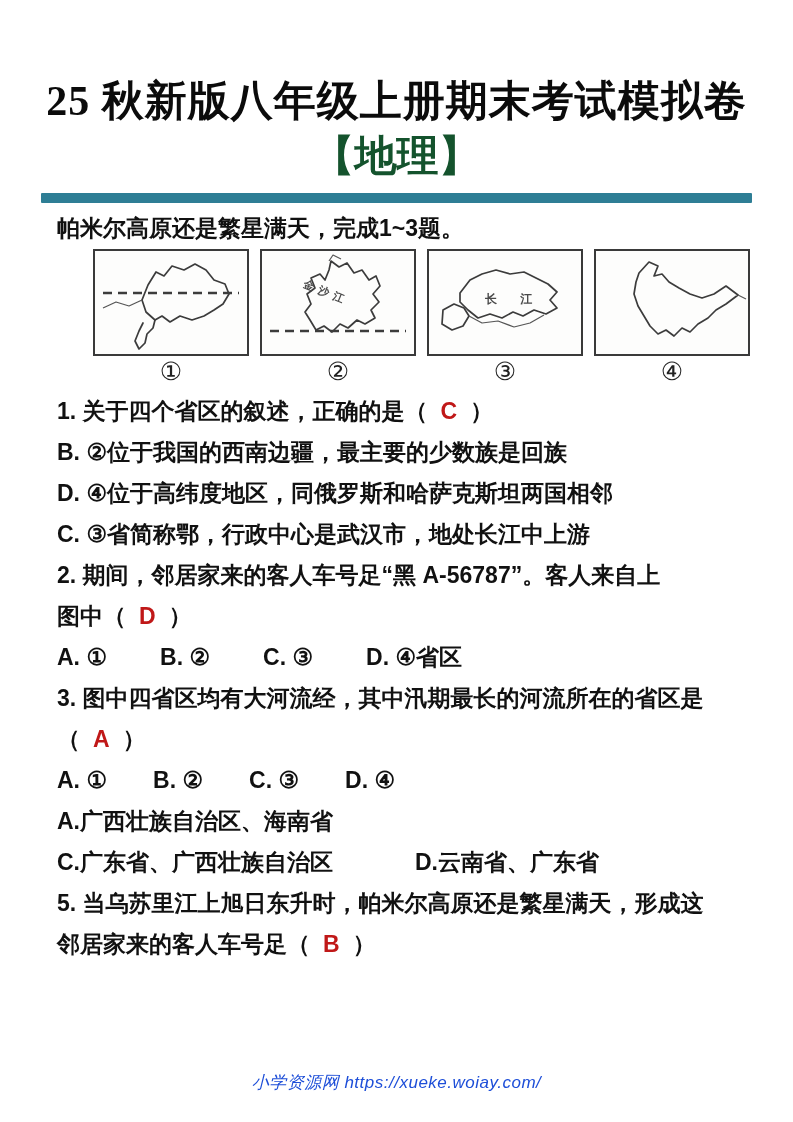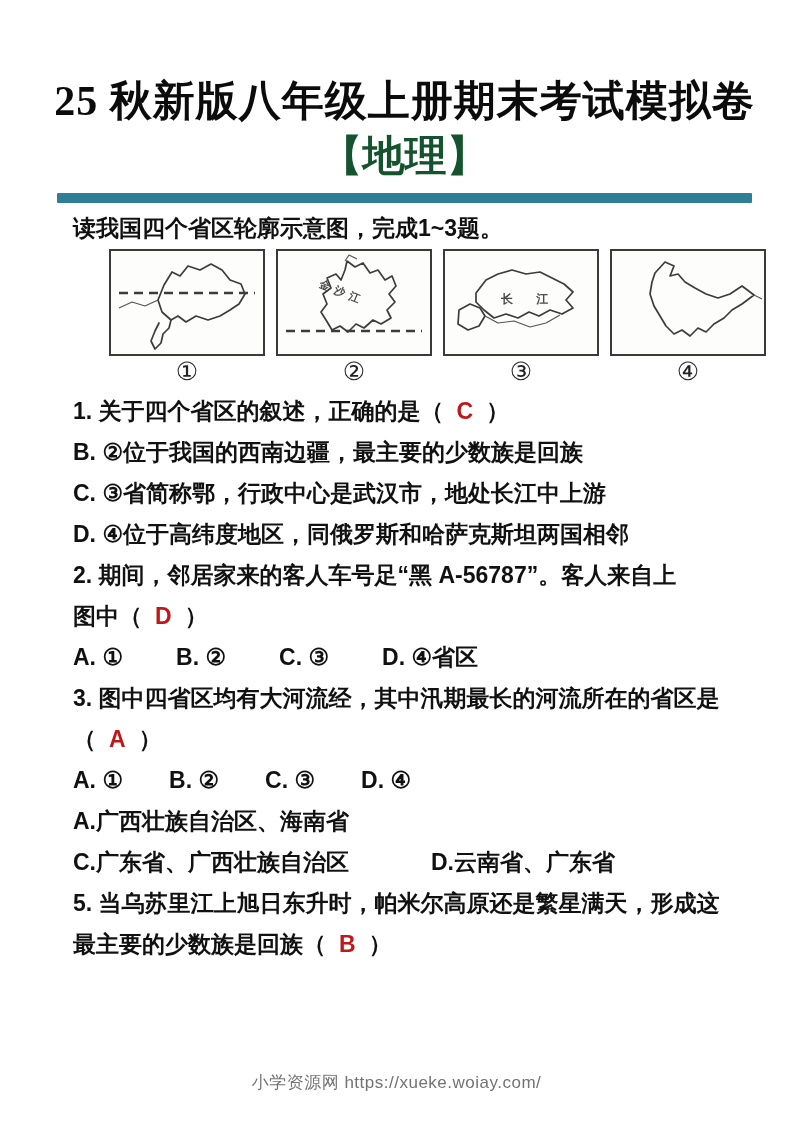--- a/index.html
+++ b/index.html
@@ -1,19 +1,19 @@
 <!DOCTYPE html>
 <html><head>
 <meta charset="utf-8">
 <style>
   html,body{margin:0;padding:0;background:#ffffff;}
   .page{
     width:793px;height:1122px;position:relative;margin:0 auto;
     background:#ffffff;box-sizing:border-box;
-    font-family:"Liberation Sans",sans-serif;color:#111;overflow:hidden;padding-left:16px;
+    font-family:"Liberation Sans",sans-serif;color:#111;overflow:hidden;
   }
   
   .header{text-align:center;padding-top:76px;}
   .title-line1{font-size:42px;line-height:50px;font-weight:900;letter-spacing:1px;color:#0b0b0b;margin:0;}
   .title-prefix{font-family:"Liberation Serif",serif;font-weight:700;}
   .title-main{font-family:"DejaVu Sans",sans-serif;font-weight:900;}
   .title-line2{font-size:42px;line-height:48px;font-weight:900;margin:6px 0 0 0;color:#14532d;
     font-family:"DejaVu Sans",sans-serif;}
   .accent-bar{height:10px;margin:13px 41px 0 41px;border-radius:1px;}
   
@@ -32,41 +32,41 @@
   .qa{margin-top:6px;}
   .line{font-size:23px;font-weight:700;height:41px;line-height:41px;margin:0;white-space:nowrap;}
   .ans{color:#c01818;margin:0 13px;font-weight:700;}
   .opt-row{display:flex;}
   .opt-row.g2>span{margin-right:53px;}
   .opt-row.g3>span{margin-right:46px;}
   .opt-row.cols>span:first-child{width:358px;display:inline-block;}
   
   .footer{
     position:absolute;left:0;right:0;bottom:28px;text-align:center;
-    font-size:17px;color:#737373;font-weight:400;letter-spacing:.5px;
+    font-size:17px;color:#1d4ed8;font-weight:400;letter-spacing:.5px;font-style:italic;
   }
   
   .outline{fill:none;stroke:#3c3c3c;stroke-width:1.7;stroke-linejoin:round;stroke-linecap:round;}
   .thin{fill:none;stroke:#555;stroke-width:1.2;stroke-linejoin:round;}
   .dashed{stroke:#3c3c3c;stroke-width:2.4;stroke-dasharray:9 6;}
 </style>
 </head>
 <body>
 
 <div class="page">
 
   <div class="header">
     <h1 class="title-line1"><span class="title-prefix">25 秋新版</span><span class="title-main">八年级上册期末考试模拟卷</span></h1>
     <h2 class="title-line2">【地理】</h2>
     <div class="accent-bar" id="accentBar" style="background: rgb(46, 126, 149);"></div>
   </div>
 
   <div class="content">
 
-    <p class="intro">读我国四个省区轮廓示意图，完成1~3题。</p>
+    <p class="intro">帕米尔高原还是繁星满天，完成1~3题。</p>
 
     <div class="figure-row">
 
       <figure class="map-fig">
         <div class="map-box">
           <svg viewBox="0 0 150 103">
             <line class="dashed" x1="7" y1="42" x2="143" y2="42"></line>
             <path class="outline" d="M52 34 L60 21 68 25 76 15 88 19 99 13 110 19 118 29 129 33 133 43 127 53 118 59 108 65 96 69 84 65 74 71 66 65 59 69 50 61 46 49 Z"></path>
             <path class="outline" d="M59 69 L57 77 51 83 49 92 43 98 39 90 43 80 47 72"></path>
             <path class="thin" d="M7 57 L20 51 33 55 46 49"></path>
@@ -108,22 +108,22 @@
         </div>
         <figcaption class="map-caption">④</figcaption>
       </figure>
 
     </div>
 
     <div class="qa">
 
       <p class="line"><span>1. 关于四个省区的叙述，正确的是</span><span>（</span><span class="ans">C</span><span>）</span></p>
       <p class="line">B. ②位于我国的西南边疆，最主要的少数族是回族</p>
+      <p class="line">D. ④位于高纬度地区，同俄罗斯和哈萨克斯坦两国相邻</p>
       <p class="line">C. ③省简称鄂，行政中心是武汉市，地处长江中上游</p>
-      <p class="line">D. ④位于高纬度地区，同俄罗斯和哈萨克斯坦两国相邻</p>
 
       <p class="line">2. 期间，邻居家来的客人车号足“黑 A-56787”。客人来自上</p>
       <p class="line"><span>图中</span><span>（</span><span class="ans">D</span><span>）</span></p>
       <p class="line opt-row g2">
           <span>A. ①</span>
           <span>B. ②</span>
           <span>C. ③</span>
           <span>D. ④省区</span>
         </p>
 
@@ -138,20 +138,20 @@
 
       <p class="line opt-row cols">
           <span>A.广西壮族自治区、海南省</span>
         </p>
       <p class="line opt-row cols">
           <span>C.广东省、广西壮族自治区</span>
           <span>D.云南省、广东省</span>
         </p>
 
       <p class="line">5. 当乌苏里江上旭日东升时，帕米尔高原还是繁星满天，形成这</p>
-      <p class="line"><span>最主要的少数族是回族</span><span>（</span><span class="ans">B</span><span>）</span></p>
+      <p class="line"><span>邻居家来的客人车号足</span><span>（</span><span class="ans">B</span><span>）</span></p>
 
     </div>
   </div>
 
   <div class="footer">小学资源网 https://xueke.woiay.com/</div>
 
 </div>
 
 </body></html>

